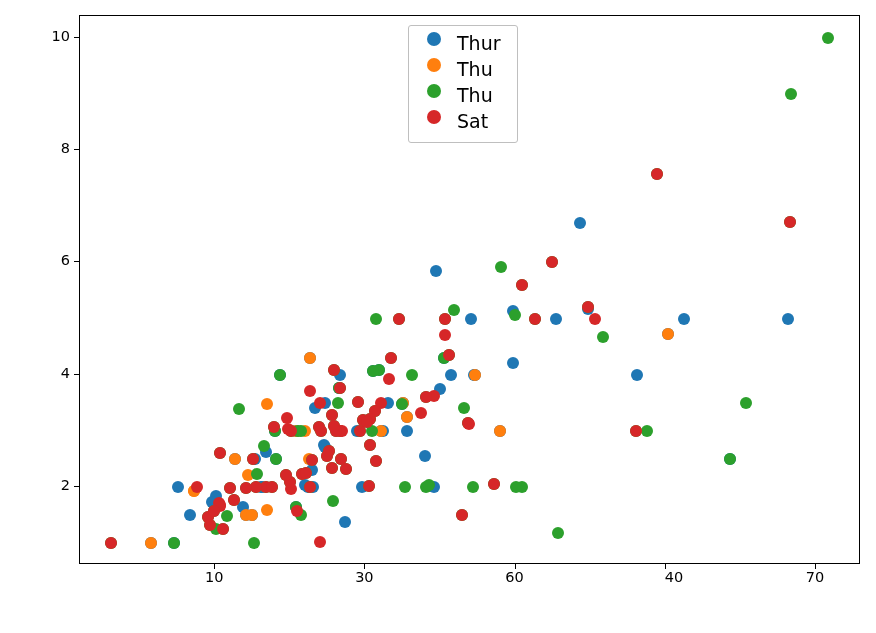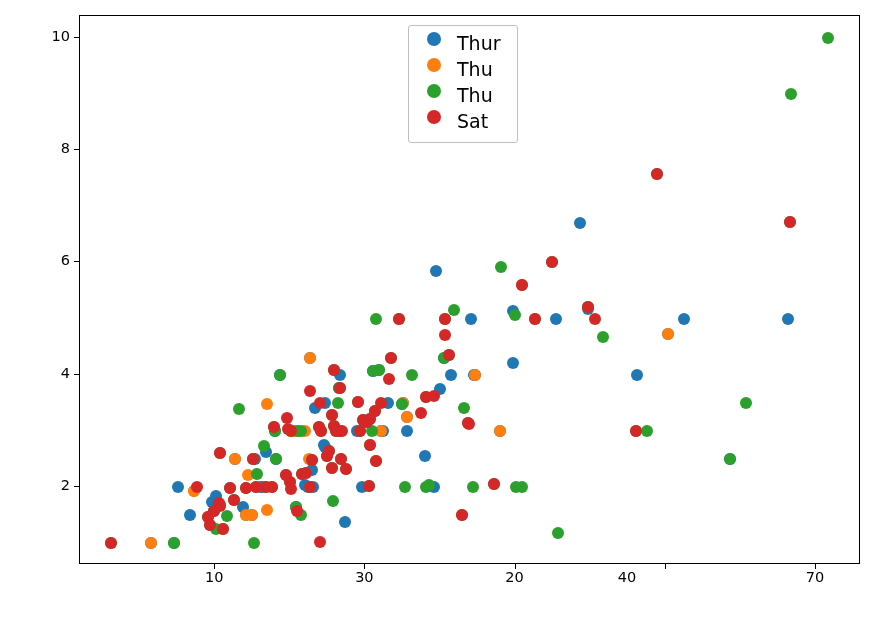--- a/index.html
+++ b/index.html
@@ -325,23 +325,23 @@
     </div>
   <div class="xlabel"></div>
   <div class="ylabel">
       <span></span>
     </div>
 <div class="tickmark-x" style="left: 214.173px;"></div>
     <div class="tick-x" style="left: 214.173px;">10</div>
     <div class="tickmark-x" style="left: 364.365px;"></div>
     <div class="tick-x" style="left: 364.365px;">30</div>
     <div class="tickmark-x" style="left: 514.558px;"></div>
-    <div class="tick-x" style="left: 514.558px;">20</div>
+    <div class="tick-x" style="left: 514.558px;">60</div>
     <div class="tickmark-x" style="left: 664.75px;"></div>
-    <div class="tick-x" style="left: 627px;">40</div>
+    <div class="tick-x" style="left: 674px;">40</div>
     <div class="tickmark-x" style="left: 814.942px;"></div>
     <div class="tick-x" style="left: 814.942px;">70</div>
     <div class="tickmark-y" style="top: 485.571px;"></div>
     <div class="tick-y" style="top: 485.571px;">2</div>
     <div class="tickmark-y" style="top: 373.531px;"></div>
     <div class="tick-y" style="top: 373.531px;">4</div>
     <div class="tickmark-y" style="top: 261.49px;"></div>
     <div class="tick-y" style="top: 261.49px;">6</div>
     <div class="tickmark-y" style="top: 149.449px;"></div>
     <div class="tick-y" style="top: 149.449px;">8</div>

